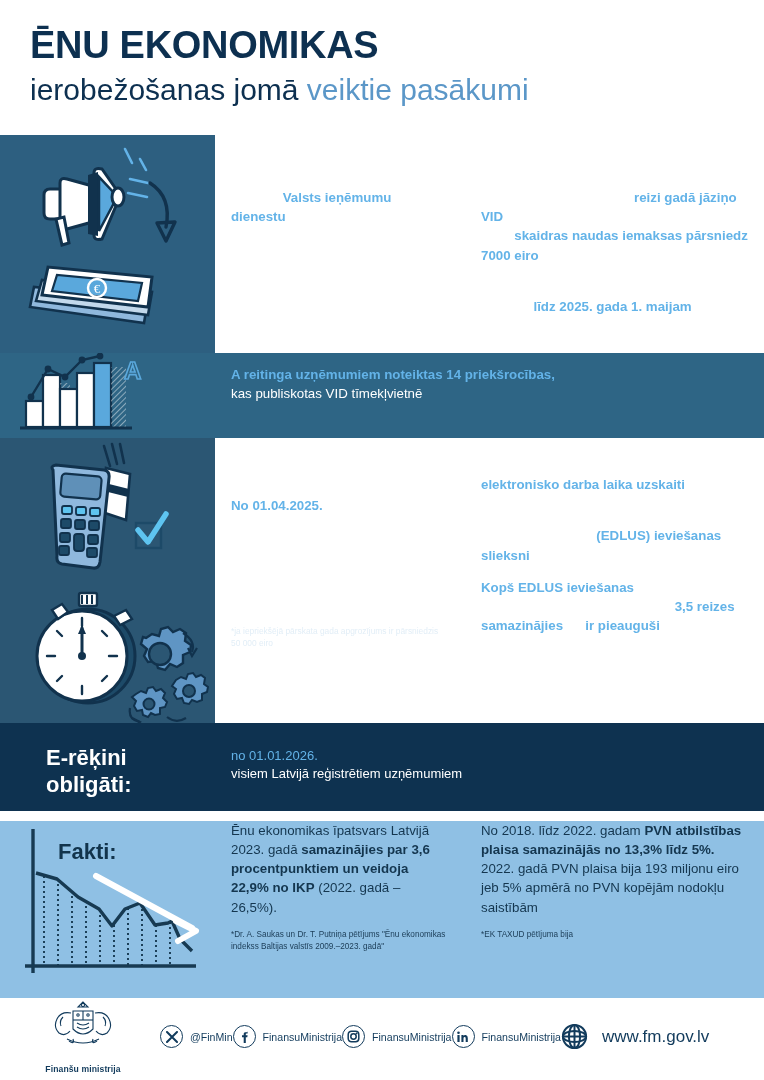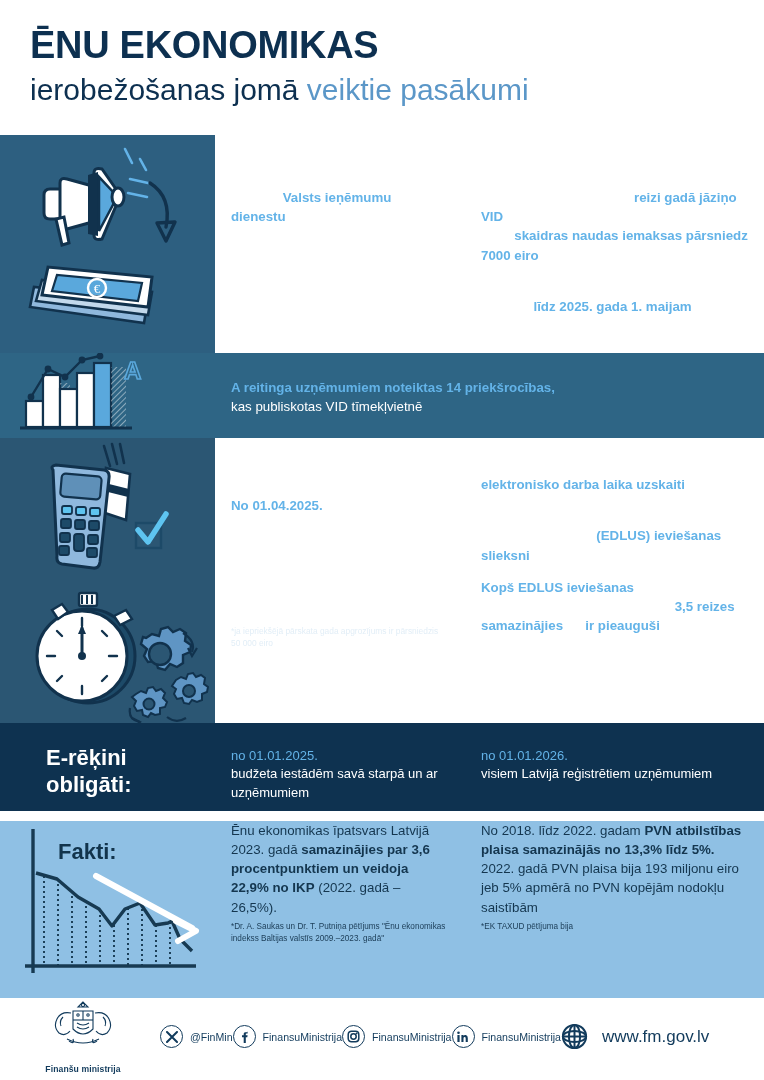--- a/index.html
+++ b/index.html
@@ -78,21 +78,21 @@
   .spacer { height: 13px; }
   .foot {
     margin-top: 14px;
     font-size: 8.4px;
     line-height: 1.5;
     color: #e2eef7;
   }
 
   .cell-pad-r1 { padding-top: 34px; }
   .cell-pad-r1b { padding-top: 34px; }
-  .cell-pad-r2 { padding-top: 25px; }
+  .cell-pad-r2 { padding-top: 12px; }
   .cell-pad-r3a { padding-top: 58px; }
   .cell-pad-r3b { padding-top: 18px; }
   .cell-pad-r4 { padding-top: 24px; }
   .cell-pad-r5 { padding-top: 19px; }
 
   
   .erek-title {
     color: #ffffff;
     font-size: 22px;
     font-weight: bold;
@@ -106,21 +106,21 @@
 
   
   .fakti-txt {
     color: #14364f;
     font-size: 13.3px;
     line-height: 1.44;
     padding: 0 16px;
   }
   .fakti-txt b { font-weight: bold; margin-top: 22px; }
   .fakti-foot {
-    margin-top: 4px;
+    margin-top: 12px;
     font-size: 8.2px;
     line-height: 1.55;
     color: #1b3c56;
   }
   .fakti-label {
     position: absolute;
     left: 58px; top: 18px;
     font-size: 22px;
     font-weight: bold;
     color: #12344c;
@@ -383,26 +383,20 @@
     </div>
   </div>
 
   <div class="band band-r4 bg-navy">
     <div class="col-art">
       <div class="erek-title">
         <div>E-rēķini</div>
         <div>obligāti:</div>
       </div>
     </div>
-    <div class="col-a">
-      <div class="txt erek-body cell-pad-r4">
-        <div class="erek-date">no 01.01.2025.</div>
-        <div>budžeta iestādēm savā starpā un ar uzņēmumiem</div>
-      </div>
-    </div>
     <div class="col-b">
       <div class="txt erek-body cell-pad-r4">
         <div class="erek-date">no 01.01.2026.</div>
         <div>visiem Latvijā reģistrētiem uzņēmumiem</div>
       </div>
     </div>
   </div>
 
   <div class="band band-r5 bg-light">
     <div class="col-art">

